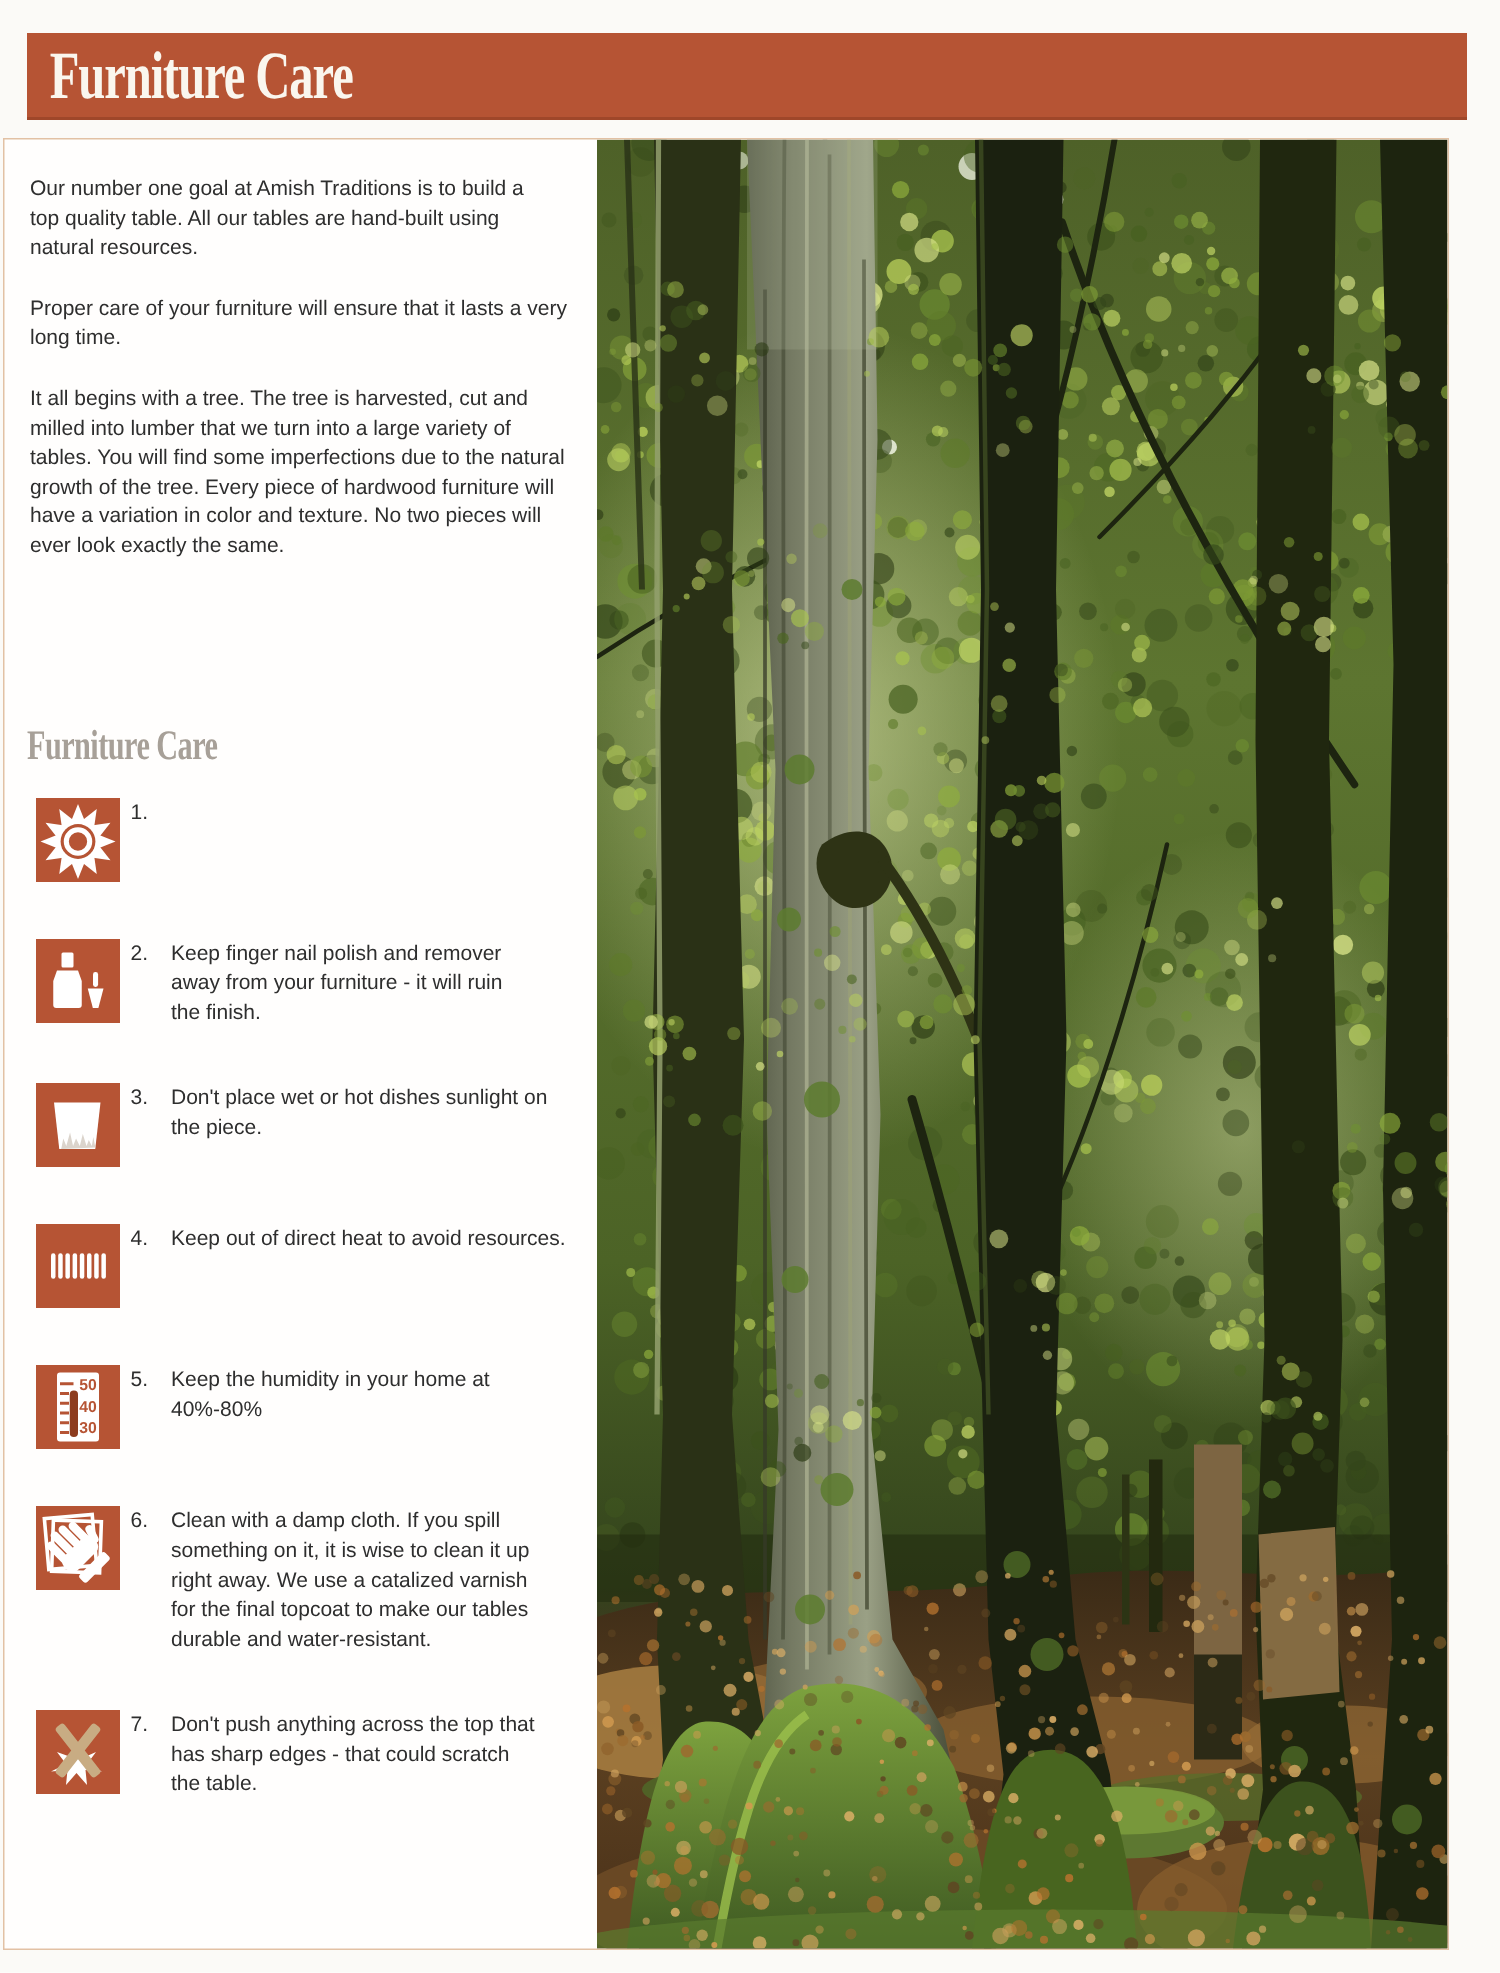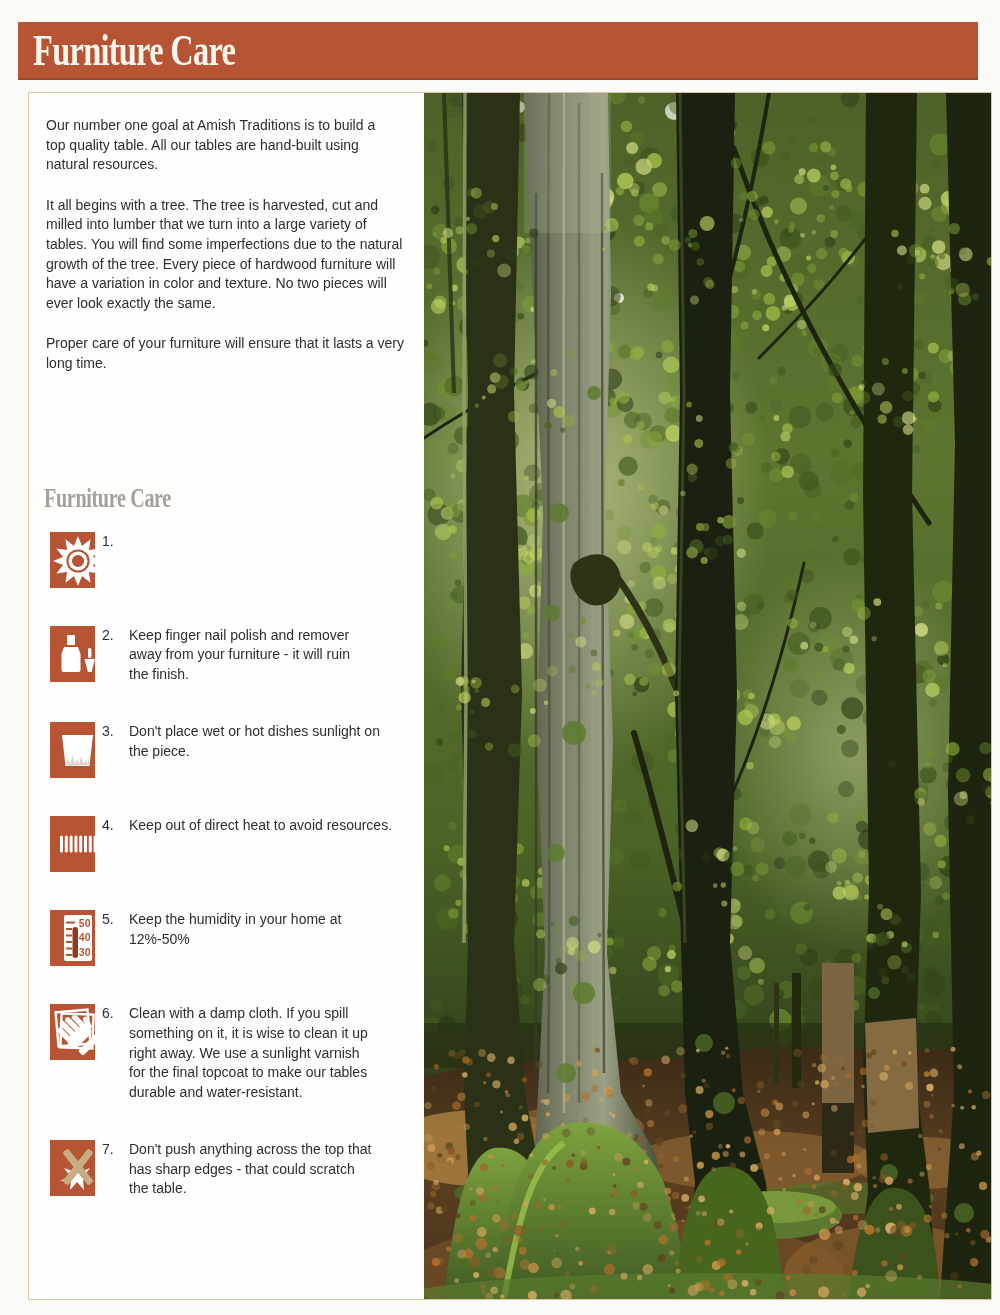--- a/index.html
+++ b/index.html
@@ -29,21 +29,21 @@
     font-size:45px;
     line-height:56px;
     color:#faf6ee;
     padding-left:21px;
     transform:scaleX(.72);
     transform-origin:0 50%;
     letter-spacing:-1px;
     white-space:nowrap;
   }
   .content-box{
-    position:absolute;left:28px;top:92px;width:964px;height:1208px;
+    position:absolute;left:2px;top:92px;width:964px;height:1208px;
     background:#fffefd;
     border:1px solid var(--panel-border);
     box-sizing:border-box;
     display:flex;
   }
   .left-col{
     width:397px;
     padding-top:23px;
     box-sizing:border-box;
   }
@@ -67,21 +67,21 @@
     white-space:nowrap;
   }
   .care-list{margin:0;}
   .care-item{
     display:flex;
     align-items:flex-start;
     margin:0 0 38px 21px;
   }
   .icon-box{
     flex:none;
-    width:45px;height:56px;
+    width:56px;height:56px;
     background:var(--accent);
     margin-right:7px;
   }
   .icon-box svg{display:block;}
   .item-num{
     flex:none;width:20px;margin-right:7px;
     font-size:14px;line-height:19.6px;
   }
   .item-text{
     flex:1;
@@ -99,28 +99,28 @@
 
 <div class="banner">
   <span class="banner-title">Furniture Care</span>
 </div>
 
 <div class="content-box">
   <div class="left-col">
     <p>Our number one goal at Amish Traditions is to build a
 top quality table. All our tables are hand-built using
 natural resources.</p>
+    <p>Proper care of your furniture will ensure that it lasts a very
+long time.</p>
     <p>It all begins with a tree. The tree is harvested, cut and
 milled into lumber that we turn into a large variety of
 tables. You will find some imperfections due to the natural
 growth of the tree. Every piece of hardwood furniture will
 have a variation in color and texture. No two pieces will
 ever look exactly the same.</p>
-    <p>Proper care of your furniture will ensure that it lasts a very
-long time.</p>
 
     <div><span class="section-heading">Furniture Care</span></div>
 
     <div class="care-list">
 
       <div class="care-item">
         <div class="icon-box">
           <svg viewBox="0 0 56 56" width="56" height="56">
             <g transform="translate(28,29)" fill="#fff">
               <polygon id="ray" points="0,-25 5.2,-12 -5.2,-12"></polygon>
@@ -207,21 +207,21 @@
             <rect x="22.5" y="17" width="5.5" height="31" rx="2.7" fill="#8d3c1e"></rect>
             <g font-family="Liberation Sans, sans-serif" font-weight="bold" font-size="10.5" fill="#b65434" text-anchor="end">
               <text x="40.5" y="16.5">50</text>
               <text x="40.5" y="31">40</text>
               <text x="40.5" y="45.5">30</text>
             </g>
           </svg>
         </div>
         <div class="item-num">5.</div>
         <div class="item-text">Keep the humidity in your home at
-12%-50%</div>
+40%-80%</div>
       </div>
 
       <div class="care-item">
         <div class="icon-box">
           <svg viewBox="0 0 56 56" width="56" height="56">
             <g fill="none" stroke="#fff" stroke-width="2.4">
               <rect x="7" y="7" width="32" height="34" transform="rotate(-5 23 24)"></rect>
               <rect x="11" y="10" width="32" height="34" transform="rotate(2 27 27)"></rect>
             </g>
             <g transform="rotate(-45 28 30)" fill="#fff">
@@ -231,21 +231,21 @@
               <rect x="34.5" y="13" width="5.6" height="18" rx="2.8"></rect>
               <rect x="40" y="22" width="5.4" height="13" rx="2.7" transform="rotate(18 42 28)"></rect>
               <rect x="14" y="26" width="27" height="13" rx="5"></rect>
               <rect x="16" y="42" width="24" height="7" rx="2"></rect>
             </g>
           </svg>
         </div>
         <div class="item-num">6.</div>
         <div class="item-text">Clean with a damp cloth. If you spill
 something on it, it is wise to clean it up
-right away.  We use a sunlight varnish
+right away.  We use a catalized varnish
 for the final topcoat to make our tables
 durable and water-resistant.</div>
       </div>
 
       <div class="care-item">
         <div class="icon-box">
           <svg viewBox="0 0 56 56" width="56" height="56">
             <polygon fill="#fff" points="28,22 31,32 40,28 34,36 44,41 33,40 34,50 27,42 20,50 21,40 10,41 20,36 14,28 25,32"></polygon>
             <g fill="#c8ac83">
               <rect x="24.4" y="6" width="7.2" height="42" rx="2.4" transform="rotate(38 28 27)"></rect>

